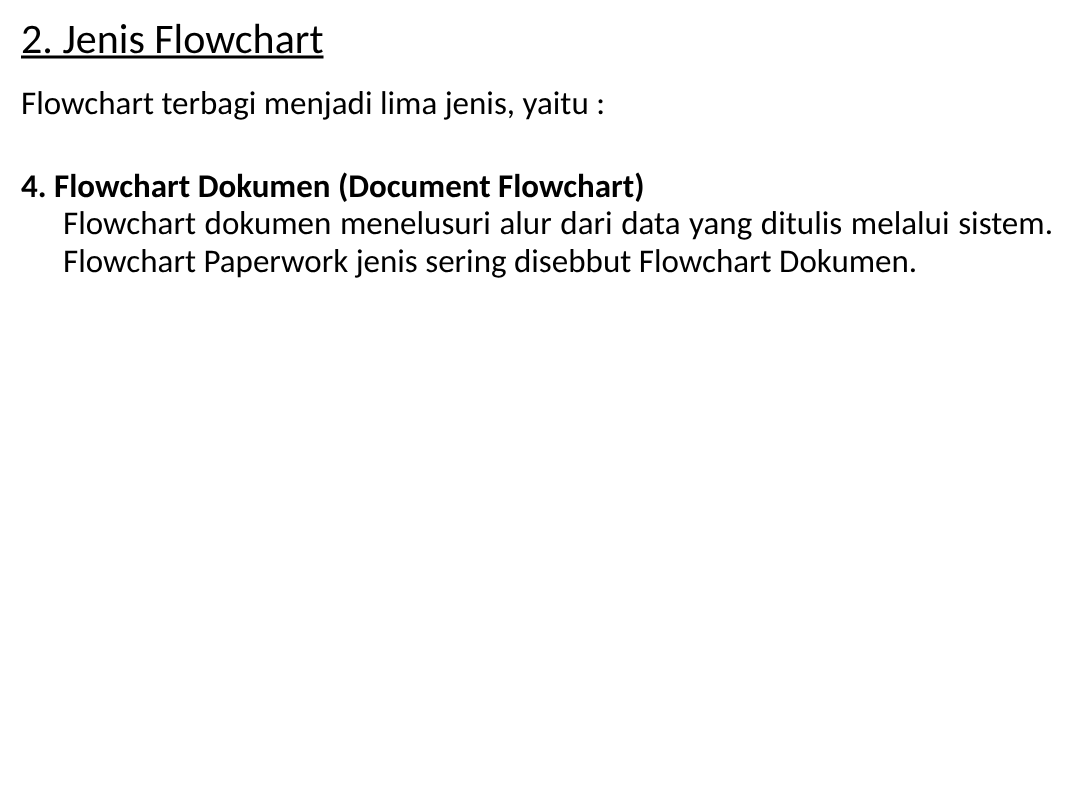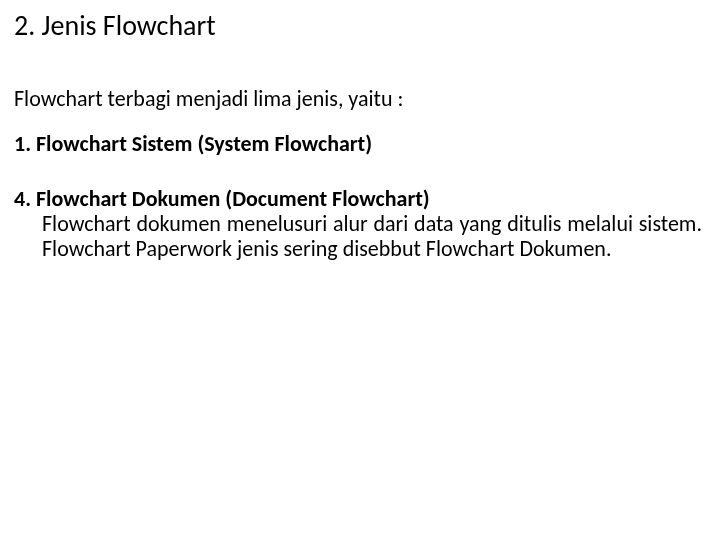--- a/index.html
+++ b/index.html
@@ -11,21 +11,22 @@
     font-family: Calibri, "Segoe UI", Arial, sans-serif;
     color: #000000;
   }
   .page {
     padding: 8px 18px 0 14px;
     box-sizing: border-box;
   }
   .title {
     font-size: 28px;
     font-weight: 400;
-    margin-bottom: 42px;
+    margin-bottom: 12px;
+    text-decoration: underline;
   }
   .intro {
     font-size: 22px;
     margin-bottom: 18px;
   }
   .section {
     margin-bottom: 28px;
   }
   .sec-head {
     font-size: 22px;
@@ -41,21 +42,20 @@
 </head>
 <body>
 
 <div class="page">
 
   <div class="title">2. Jenis Flowchart</div>
 
   <div class="intro">Flowchart terbagi menjadi lima jenis, yaitu :</div>
 
   <div class="section">
-    <div class="sec-head">1. Flowchart Sistem (System Flowchart)</div>
   </div>
 
   <div class="section">
     <div class="sec-head">4. Flowchart Dokumen (Document Flowchart)</div>
     <div class="sec-body">Flowchart dokumen menelusuri alur dari data yang ditulis melalui sistem. Flowchart Paperwork jenis sering disebbut Flowchart Dokumen.</div>
   </div>
 
 </div>
 
 </body></html>

